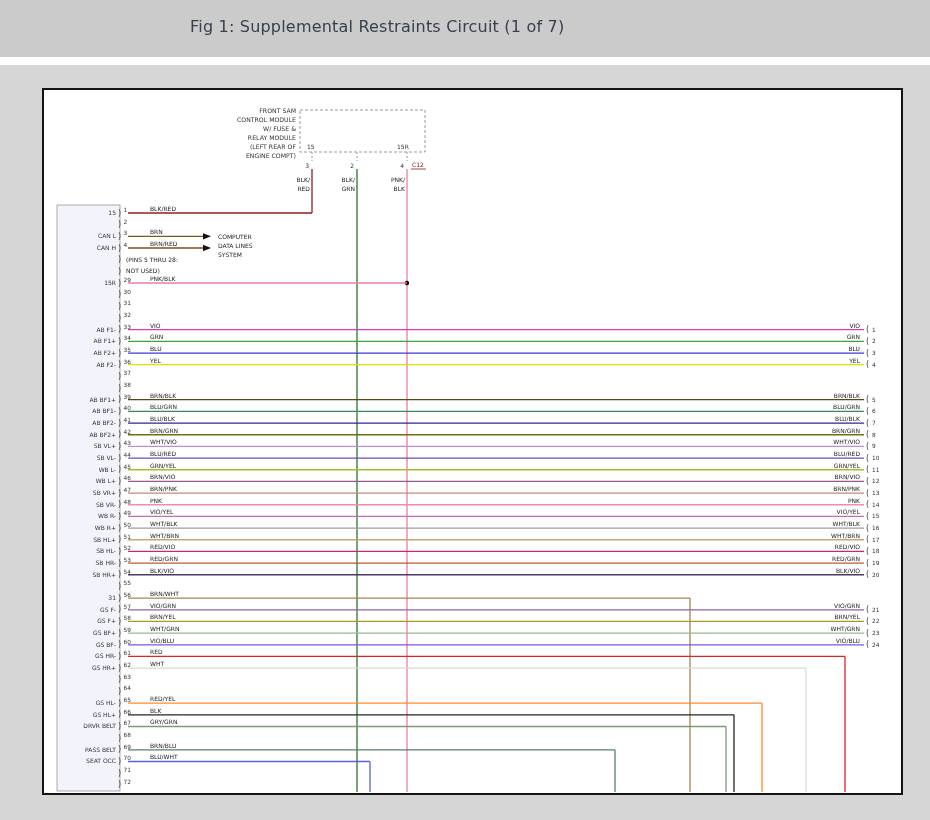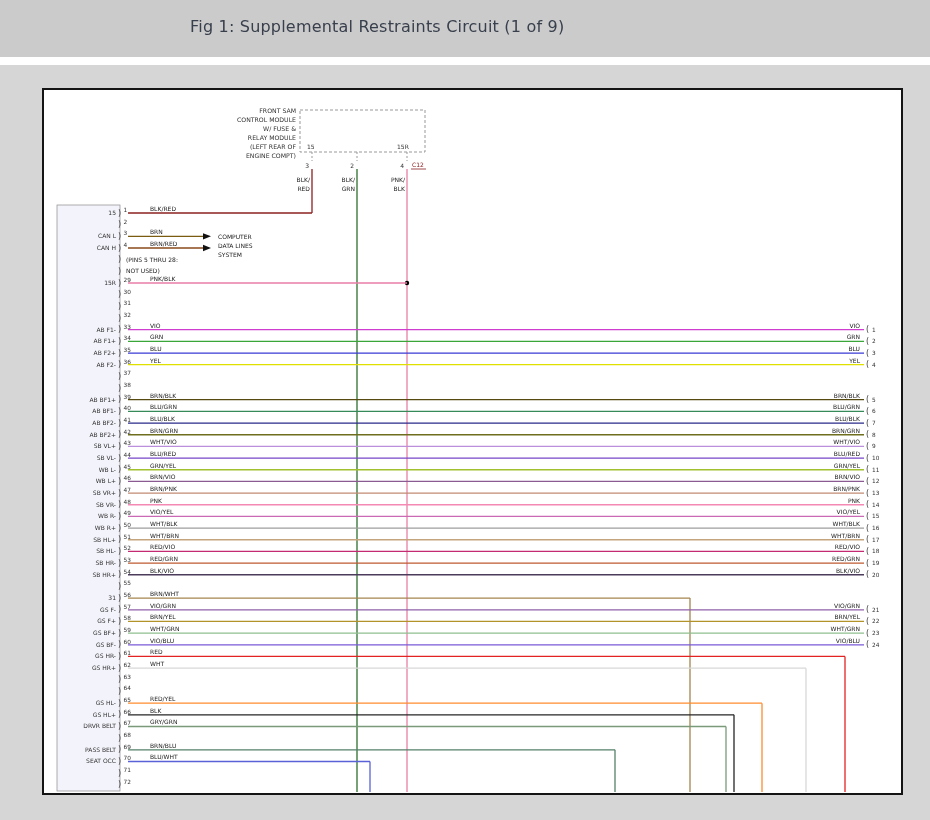--- a/index.html
+++ b/index.html
@@ -19,21 +19,21 @@
     background:#ffffff;border:2px solid #141414;
   }
   .diagram-frame svg{position:absolute;left:0;top:0;}
   text{font-family:"DejaVu Sans","Liberation Sans",sans-serif;}
 </style>
 </head>
 <body>
 
 <div class="title-band"></div>
 <div class="white-sep"></div>
-<h1 class="fig-title">Fig 1: Supplemental Restraints Circuit (1 of 9)</h1>
+<h1 class="fig-title">Fig 1: Supplemental Restraints Circuit (1 of 7)</h1>
 
 <div class="diagram-frame">
   <svg id="diagram" width="857" height="703" viewBox="44 90 857 703">
       <rect x="57" y="205" width="63" height="586" fill="#f3f3fb" stroke="#999" stroke-width="0.8"></rect>
       <rect x="300" y="110" width="125" height="42" fill="none" stroke="#999" stroke-width="1" stroke-dasharray="3,2"></rect>
       <text x="296" y="113" font-size="6.2" fill="#333" text-anchor="end">FRONT SAM</text>
       <text x="296" y="121.9" font-size="6.2" fill="#333" text-anchor="end">CONTROL MODULE</text>
       <text x="296" y="130.8" font-size="6.2" fill="#333" text-anchor="end">W/ FUSE &amp;</text>
       <text x="296" y="139.7" font-size="6.2" fill="#333" text-anchor="end">RELAY MODULE</text>
       <text x="296" y="148.6" font-size="6.2" fill="#333" text-anchor="end">(LEFT REAR OF</text>

